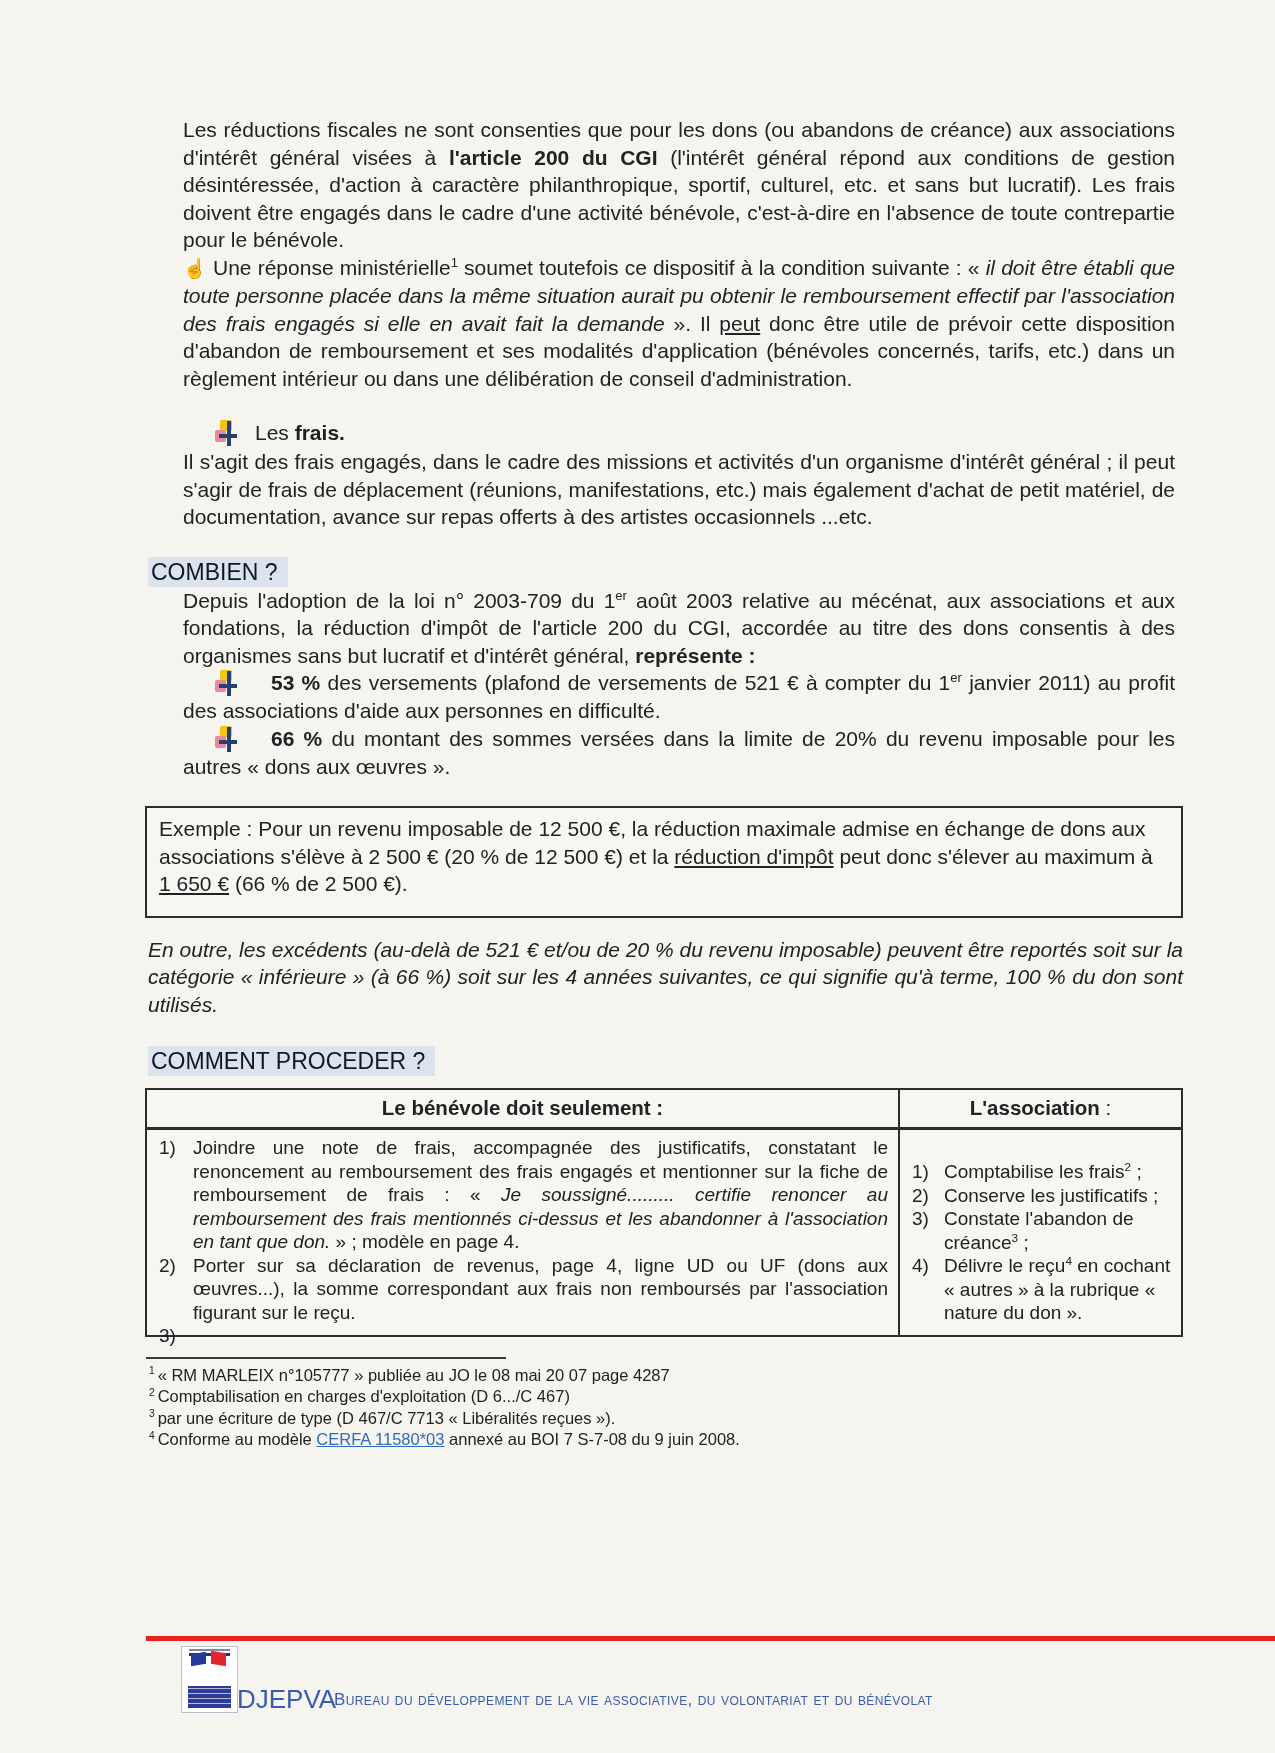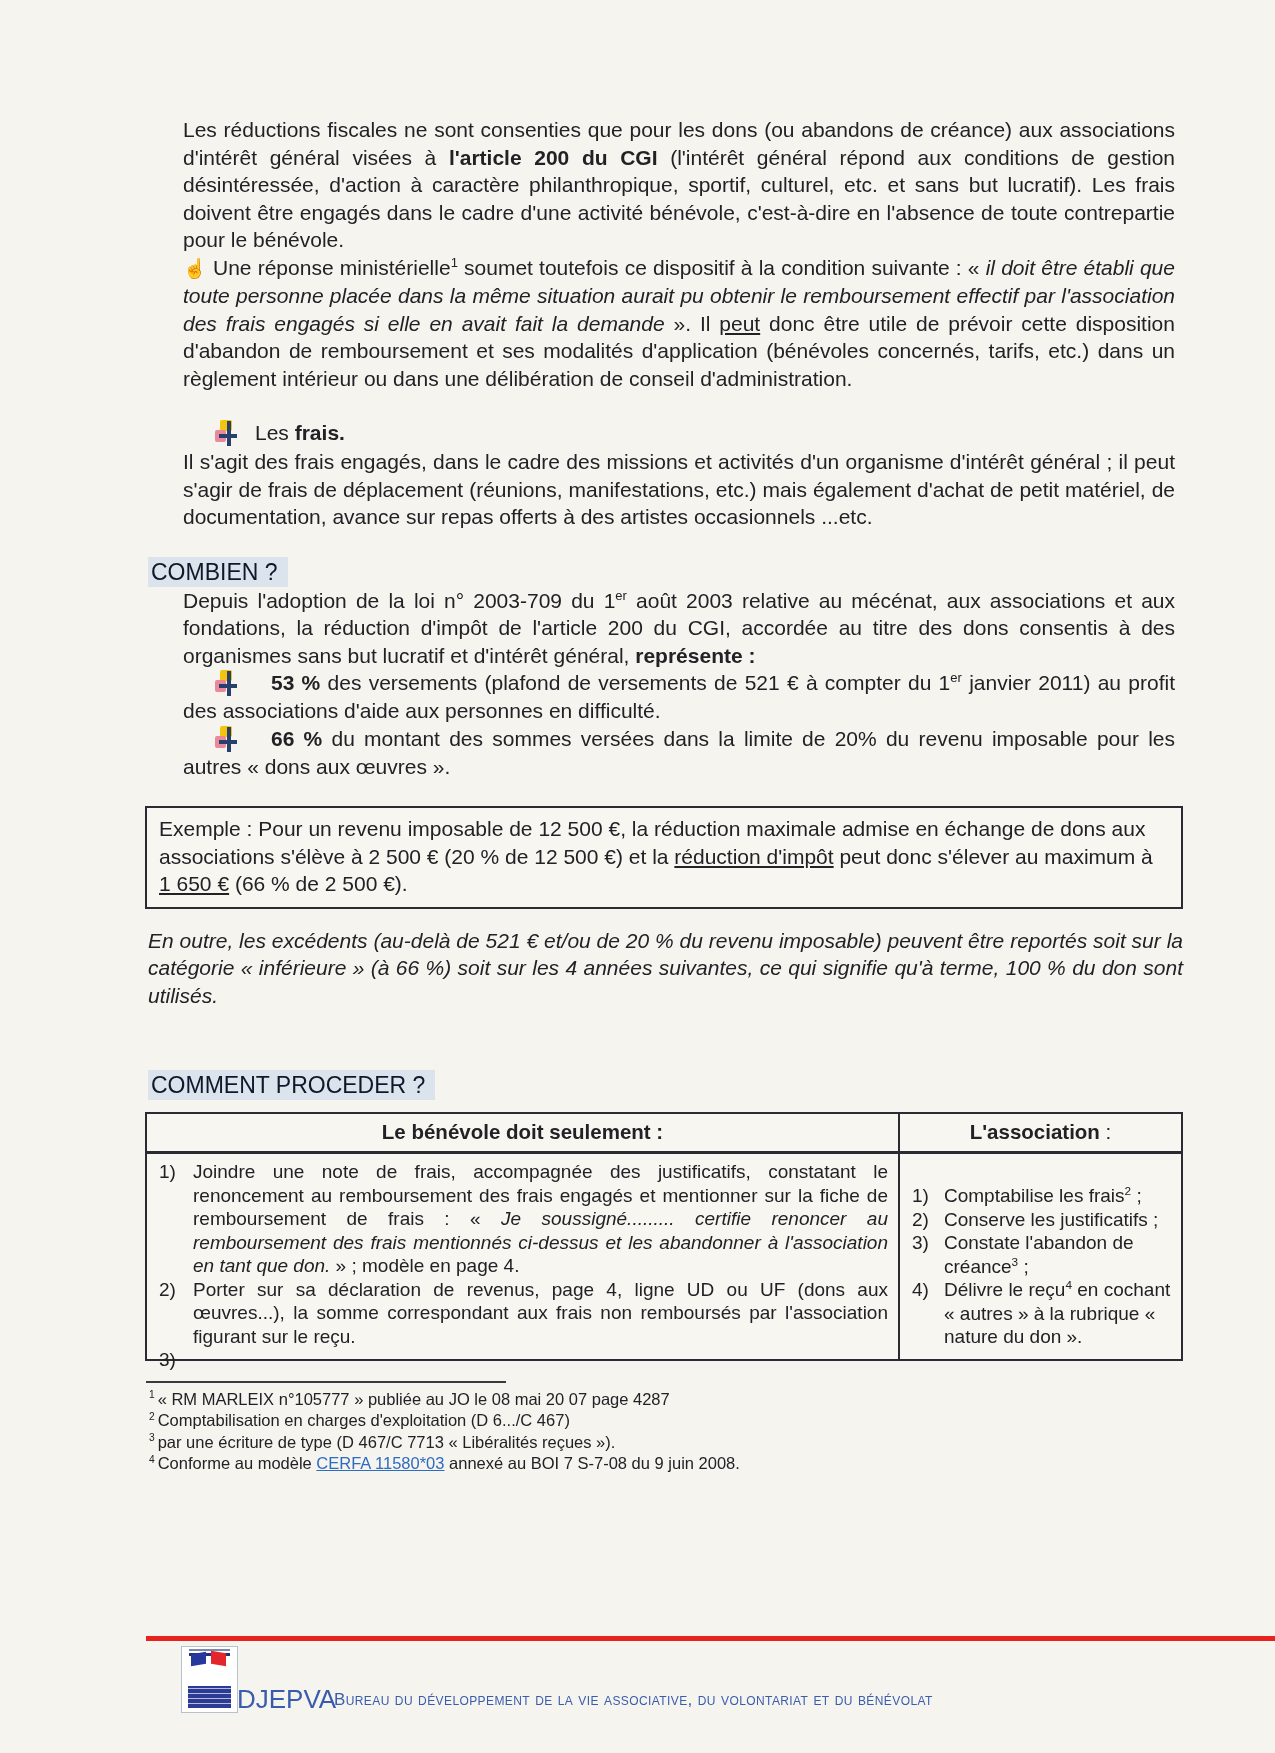--- a/index.html
+++ b/index.html
@@ -49,30 +49,30 @@
   .frais-line{margin:26px 0 0 70px;font-size:21px;line-height:30px;}
   .frais-line .bullet-icon{margin-right:14px;}
 
   .heading{
     margin:26px 0 0 3px;
     font-size:23px;line-height:30px;
     color:#0f172a;
     display:block;
   }
   .heading .hl{background:var(--heading-highlight);padding:2px 10px 2px 3px;}
-  .mt-comment{margin-top:61px;}
+  .mt-comment{margin-top:28px;}
 
   .bullet-para{margin:0 0 0 38px;width:992px;font-size:21px;line-height:27.5px;text-align:justify;}
   .bullet-para .bullet-icon{margin-left:32px;margin-right:30px;}
 
   .example-box{
     margin-top:26px;
     width:1038px;
     border:2px solid var(--border-dark);
-    padding:7px 12px 9px 12px;
+    padding:7px 12px 18px 12px;
     font-size:21px;line-height:27.5px;
     background:#f7f6f1;
   }
   p.italic-para{
     margin:18px 0 0 3px;
     width:1035px;
     font-style:italic;
     font-size:21px;line-height:27.5px;
     text-align:justify;
   }

